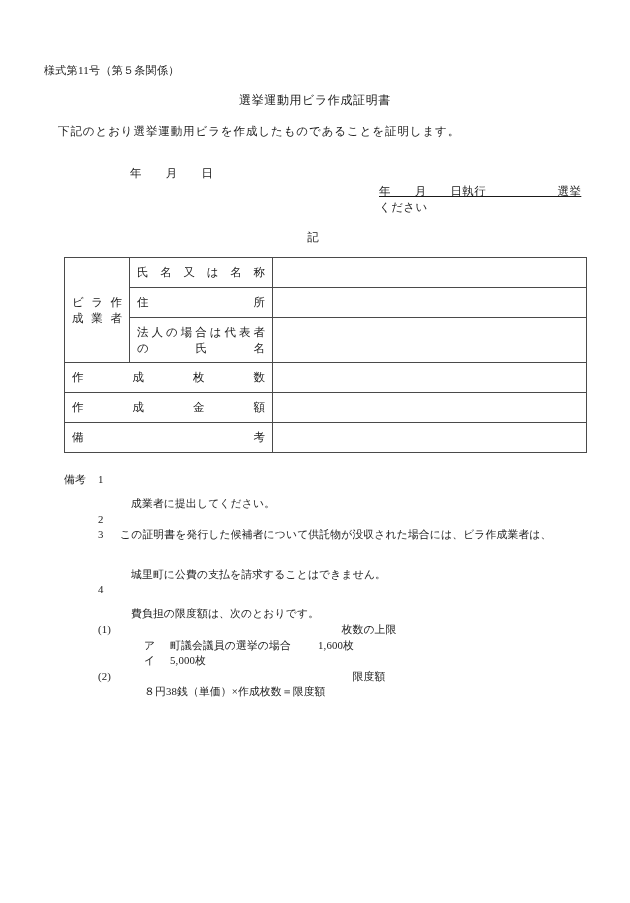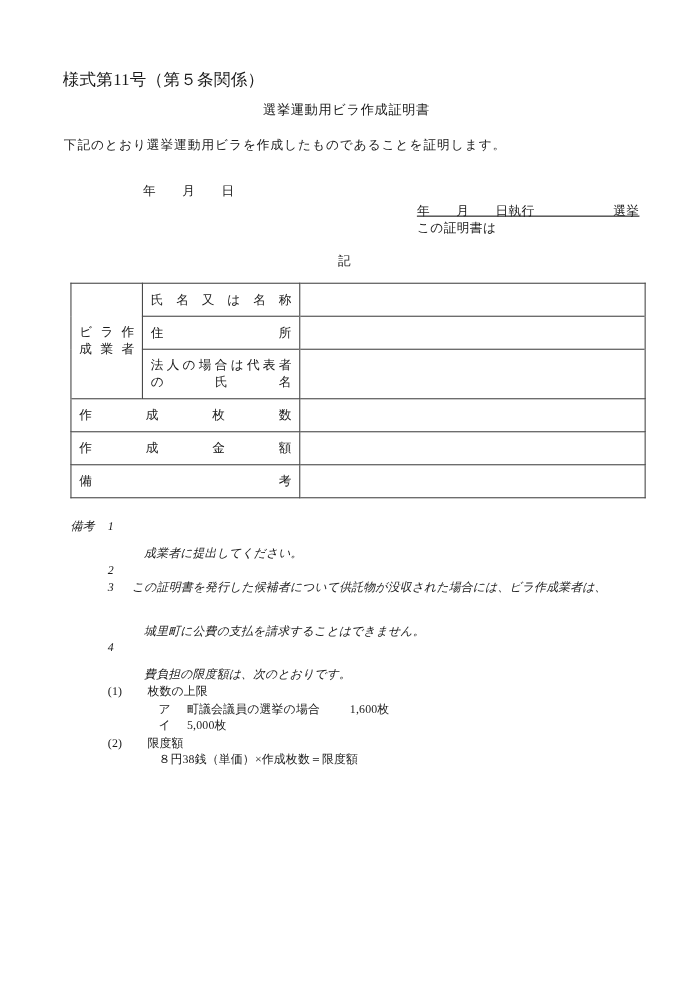--- a/index.html
+++ b/index.html
@@ -19,22 +19,22 @@
     position: absolute;
     inset: 0;
     background: #ffffff;
   }
 
   
   .abs { position: absolute; white-space: pre; }
 
   
   #form-no {
-    left: 57px; top: 63px;
-    font-size: 15px;
+    left: 44px; top: 63px;
+    font-size: 11px;
     letter-spacing: 0.3px;
   }
   #doc-title {
     left: 0; top: 92px;
     width: 630px;
     text-align: center;
     font-size: 12px;
     letter-spacing: 0.6px;
   }
   #intro-sentence {
@@ -132,36 +132,36 @@
   
   #notes {
     position: absolute;
     left: 64px;
     top: 472px;
     width: 540px;
     font-size: 10.8px;
     line-height: 15.6px;
     letter-spacing: 0.15px;
   }
-  .note-row { display: flex; font-style: italic; }
+  .note-row { display: flex; }
   .note-head {
     width: 34px;
     flex: 0 0 34px;
     white-space: pre;
   }
   .note-num {
     width: 22px;
     flex: 0 0 22px;
     white-space: pre;
   }
   .note-body { flex: 1 1 auto; }
   .note-body .cont { display: block; padding-left: 11px; margin-top: 24px; }
   .sub-row { display: flex; padding-left: 34px; }
   .sub-num { width: 36px; flex: 0 0 36px; white-space: pre; }
-  .sub-body { flex: 1 1 auto; }
+  .sub-body { flex: 1 1 auto; text-align: center; }
   .item-row { display: flex; padding-left: 80px; }
   .item-mark { width: 26px; flex: 0 0 26px; white-space: pre; }
   .item-label { width: 148px; flex: 0 0 148px; white-space: pre; }
   .item-val { white-space: pre; }
   .amount-row { display: flex; padding-left: 80px; }
 </style>
 </head>
 <body>
 
 <div class="page">
@@ -169,21 +169,21 @@
   <div class="abs" id="form-no">様式第11号（第５条関係）</div>
 
   <div class="abs" id="doc-title">選挙運動用ビラ作成証明書</div>
 
   <div class="abs" id="intro-sentence">下記のとおり選挙運動用ビラを作成したものであることを証明します。</div>
 
   <div class="abs" id="date-blank-left">年　　月　　日</div>
 
   <div class="abs" id="election-line">年　　月　　日執行　　　　　　選挙</div>
 
-  <div class="abs" id="candidate-line">この証明書は</div>
+  <div class="abs" id="candidate-line">ください</div>
 
   <div class="abs" id="ki-marker"><span>記</span></div>
 
   <table id="form-table">
     <tbody>
       <tr>
         <td class="col-a dashed-bottom" rowspan="3">
           <div class="maker-label cell-vert-center">
             <div class="mrow">
               <span>ビ</span>

